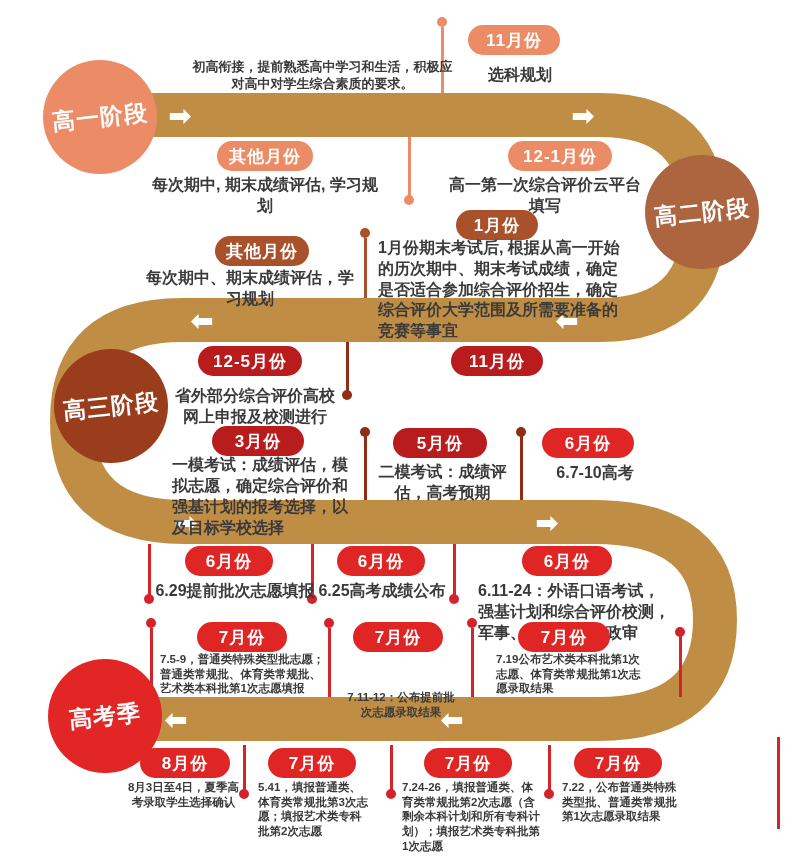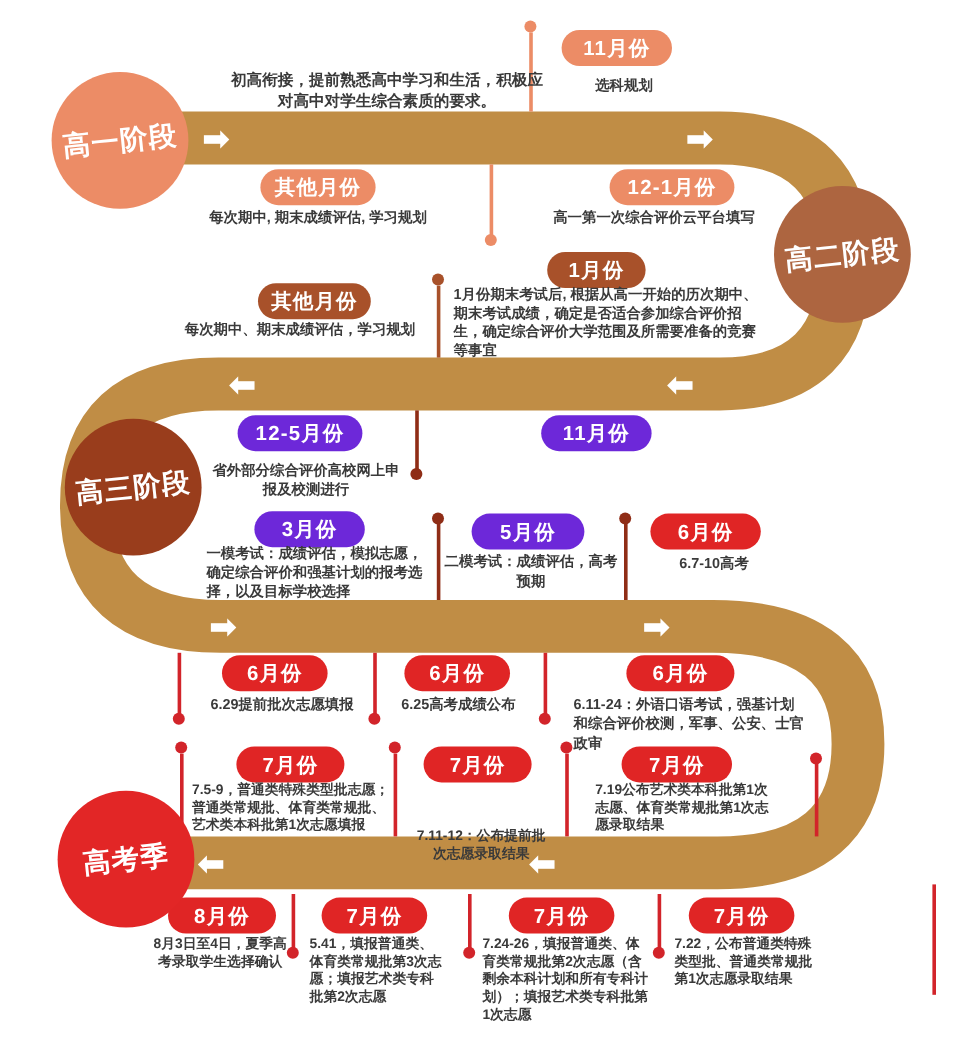--- a/index.html
+++ b/index.html
@@ -10,23 +10,23 @@
   .dot{position:absolute;width:10px;height:10px;border-radius:50%;z-index:1;}
   .c-salmon{background:#ec8c66;}
   .c-brown{background:#a8512a;}
   .c-maroon{background:#8f2d16;}
   .c-red{background:#d2242a;}
   .badge{position:absolute;height:30px;border-radius:16px;color:#fff;font-weight:bold;
          font-size:17px;display:flex;align-items:center;justify-content:center;
          letter-spacing:1px;z-index:2;}
   .v-salmon{background:#ec8c66;}
   .v-brown{background:#a8512a;}
-  .v-maroon{background:#6d28d9;}
+  .v-maroon{background:#b91c1c;}
   .v-red{background:#e02525;}
-  .note{position:absolute;font-size:12px;color:#3a3a3a;line-height:1.32;font-weight:600;
+  .note{position:absolute;font-size:16px;color:#3a3a3a;line-height:1.32;font-weight:600;
         z-index:2;word-break:break-all;}
   .note.small{font-size:11.5px;line-height:1.28;}
   .ta-c{text-align:center;}
   .ta-l{text-align:left;}
   .stage{position:absolute;border-radius:50%;color:#fff;font-weight:bold;
          display:flex;align-items:center;justify-content:center;z-index:3;}
   .stage span{transform:rotate(-6deg);font-size:23px;letter-spacing:1px;}
   .arrow{position:absolute;width:36px;height:34px;color:#fff;font-size:28px;
          display:flex;align-items:center;justify-content:center;z-index:2;font-weight:bold;}
 </style>

